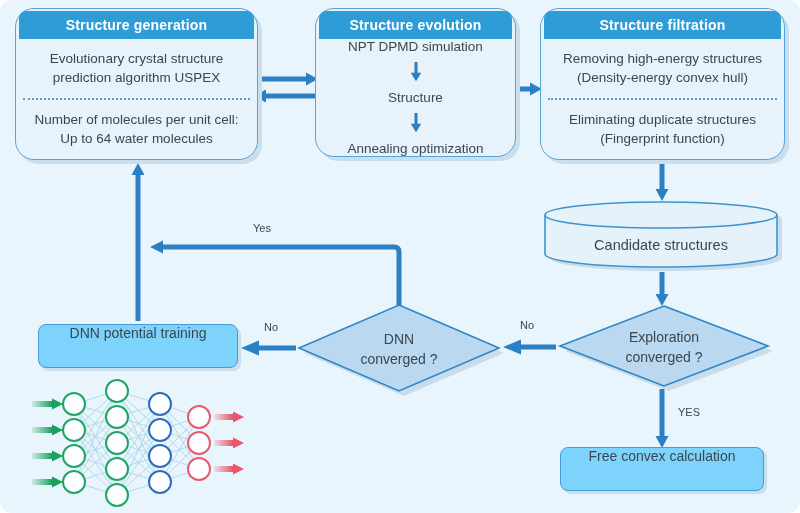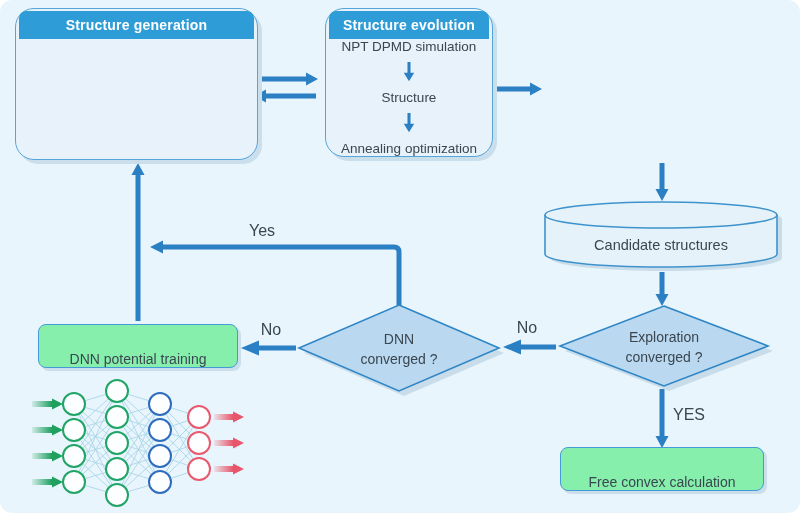--- a/index.html
+++ b/index.html
@@ -13,24 +13,24 @@
         box-shadow:4px 4px 0 #cadeeb;box-sizing:border-box;}
   .ghead{position:absolute;top:2px;left:3px;right:3px;height:28px;background:#2e9cd7;
          border-radius:7px 7px 0 0;color:#ffffff;font-size:14px;font-weight:700;
          display:flex;align-items:center;justify-content:center;letter-spacing:.2px;}
   .gbody{position:absolute;top:30px;left:0;right:0;bottom:0;display:flex;flex-direction:column;}
   .grow{flex:1;display:flex;align-items:center;justify-content:center;text-align:center;
         font-size:13.5px;line-height:1.4;padding:2px 8px;}
   .gdiv{border-top:2px dotted #5b9ecf;margin:0 7px;height:0;}
   .steps{align-items:center;justify-content:center;gap:8px;}
   .step{font-size:13.5px;text-align:center;}
-  .node{position:absolute;background:#86efac;border:1.6px solid #449bd6;border-radius:8px;
-        box-shadow:3px 3px 0 #cadeeb;display:flex;align-items:flex-end;justify-content:center;
+  .node{position:absolute;background:#7dd3fc;border:1.6px solid #449bd6;border-radius:8px;
+        box-shadow:3px 3px 0 #cadeeb;display:flex;align-items:flex-start;justify-content:center;
         font-size:14px;box-sizing:border-box;}
-  .lbl{position:absolute;width:44px;text-align:center;font-size:16px;color:#3a4750;}
+  .lbl{position:absolute;width:44px;text-align:center;font-size:11px;color:#3a4750;}
   .svgtext{font-family:"Liberation Sans",sans-serif;font-size:14px;fill:#3a4750;}
   .cyl-text{font-size:14.5px;}
 </style>
 </head>
 <body>
 
 <div class="stage">
 
   <svg class="overlay" viewBox="0 0 800 513">
     <g stroke="#2b7fc3" stroke-width="5" fill="none">
@@ -75,39 +75,52 @@
     <g>
       <polygon points="404,310 504,353 404,396 304,353" fill="#c9dcea"></polygon>
       <polygon points="399,305 499,348 399,391 299,348" fill="#bad8f0" stroke="#2e86c6" stroke-width="1.6"></polygon>
       <text x="399" y="344" text-anchor="middle" class="svgtext">DNN</text>
       <text x="399" y="364" text-anchor="middle" class="svgtext">converged ?</text>
     </g>
   </svg>
 
   <div class="gbox" style="left:15px;top:8px;width:243px;height:152px">
     <div class="ghead">Structure generation</div>
-  </div>
-
-  <div class="gbox" style="left:325px;top:8px;width:168px;height:149px">
+    <div class="gbody">
+      <div class="grow">Evolutionary crystal structure prediction algorithm USPEX</div>
+      <div class="gdiv"></div>
+      <div class="grow">Number of molecules per unit cell: Up to 64 water molecules</div>
+    </div>
+  </div>
+
+  <div class="gbox" style="left:315px;top:8px;width:201px;height:149px">
     <div class="ghead">Structure evolution</div>
     <div class="gbody steps">
       <div class="step">NPT DPMD simulation</div>
       <svg width="14" height="23" viewBox="0 0 14 23">
         <line x1="7" y1="0" x2="7" y2="13" stroke="#2b7fc3" stroke-width="3.5"></line>
         <polygon points="1,12.5 13,12.5 7,22" fill="#2b7fc3"></polygon>
       </svg>
       <div class="step">Structure</div>
       <svg width="14" height="23" viewBox="0 0 14 23">
         <line x1="7" y1="0" x2="7" y2="13" stroke="#2b7fc3" stroke-width="3.5"></line>
         <polygon points="1,12.5 13,12.5 7,22" fill="#2b7fc3"></polygon>
       </svg>
       <div class="step">Annealing optimization</div>
     </div>
   </div>
 
+  <div class="gbox" style="left:540px;top:8px;width:245px;height:152px">
+    <div class="ghead">Structure filtration</div>
+    <div class="gbody">
+      <div class="grow">Removing high-energy structures (Density-energy convex hull)</div>
+      <div class="gdiv"></div>
+      <div class="grow">Eliminating duplicate structures (Fingerprint function)</div>
+    </div>
+  </div>
 
   <div class="node" style="left:38px;top:324px;width:200px;height:44px">
     <span>DNN potential training</span>
   </div>
   <div class="node" style="left:560px;top:447px;width:204px;height:44px">
     <span>Free convex calculation</span>
   </div>
 
   <div class="lbl" style="left:240px;top:222px">Yes</div>
   <div class="lbl" style="left:249px;top:321px">No</div>

